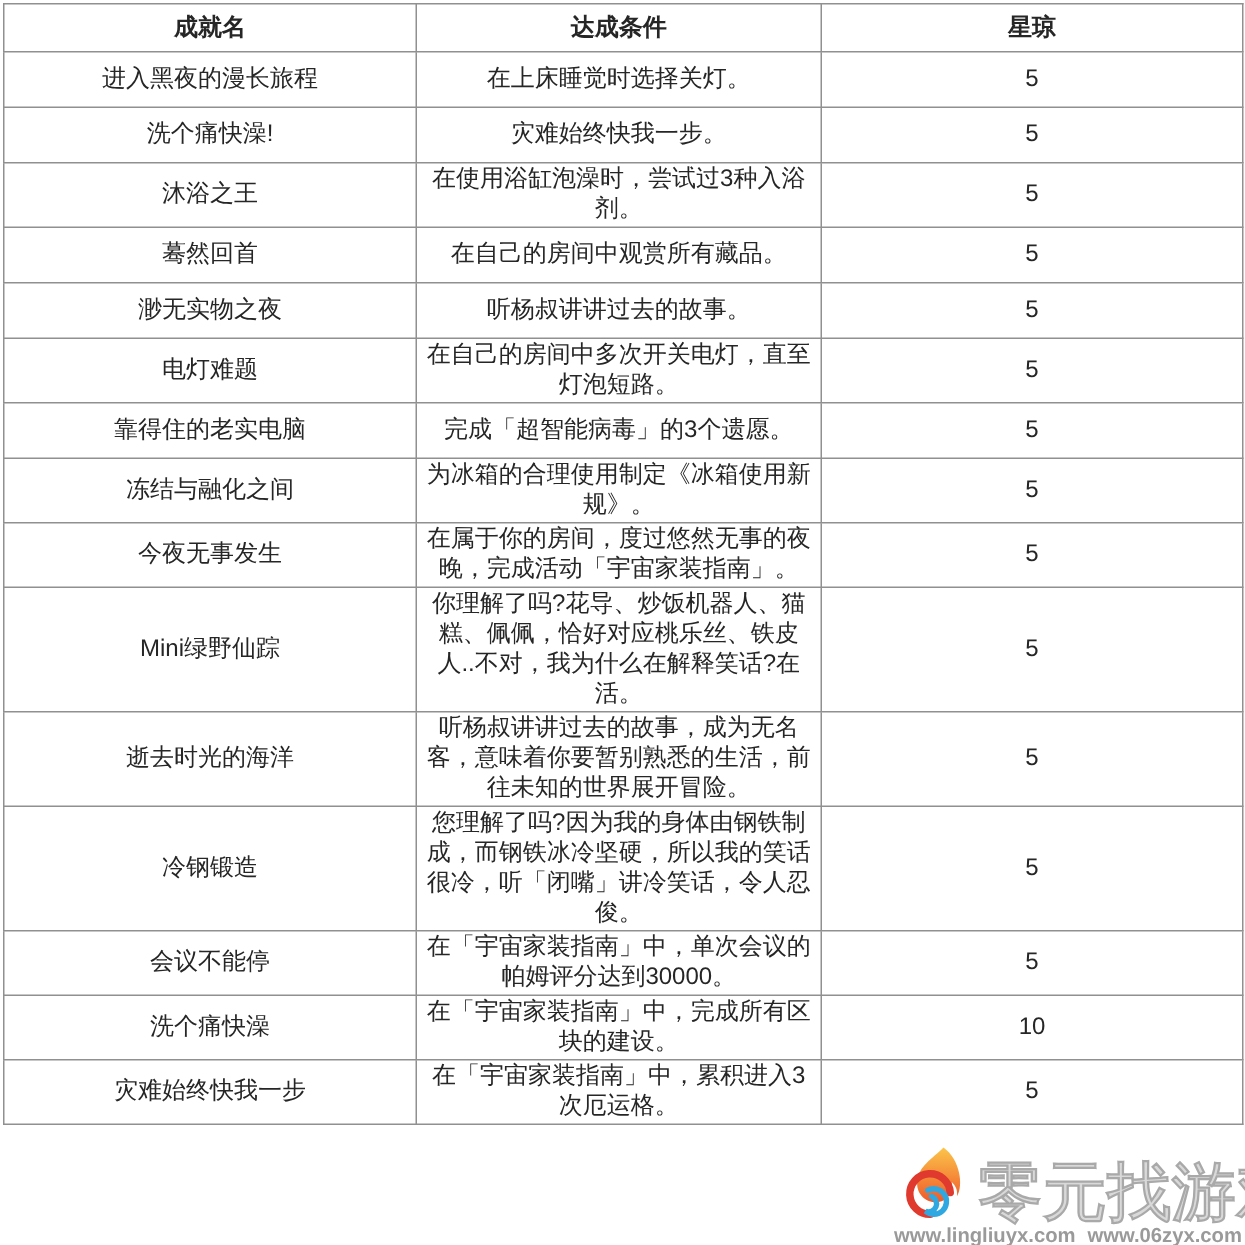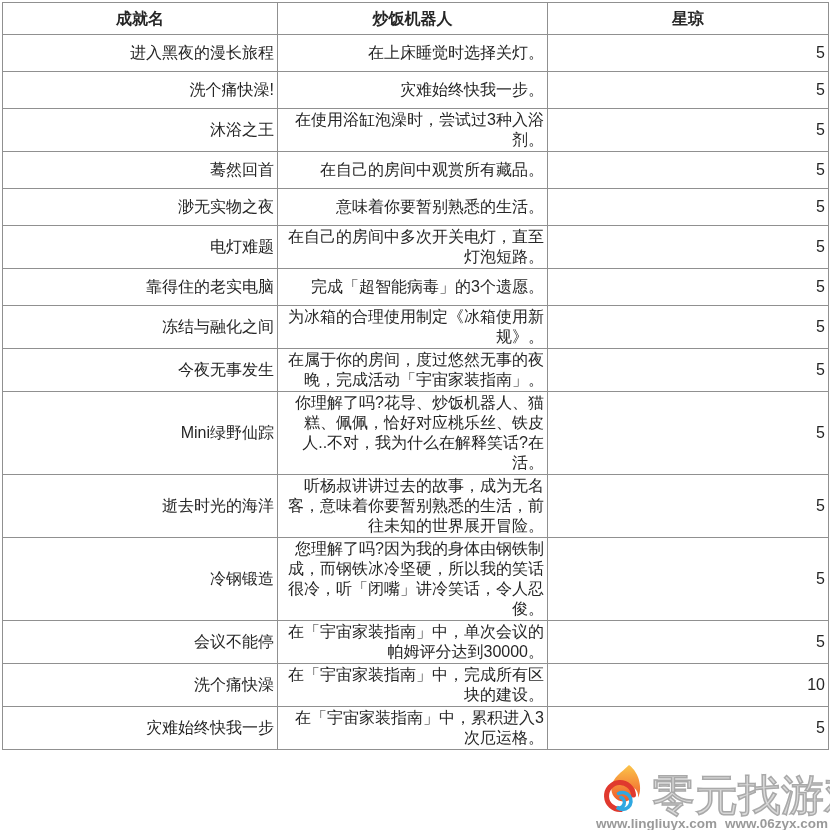--- a/index.html
+++ b/index.html
@@ -27,21 +27,21 @@
     font-size: 16px;
     line-height: 20px;
     padding: 1px 3px;
     overflow: hidden;
   }
   table.ach th {
     height: 32px;
     font-weight: bold;
     font-size: 16px;
   }
-  table.ach td { height: 37px; text-align: right; }
+  table.ach td { height: 37px; }
   .col-name { width: 275px; }
   .col-cond { width: 270px; }
   .col-reward { width: 281px; }
 
   
   .watermark {
     position: absolute;
     right: 0; bottom: 0;
     width: 234px;
     height: 78px;
@@ -81,21 +81,21 @@
 
   <table class="ach">
     <colgroup>
       <col class="col-name">
         <col class="col-cond">
         <col class="col-reward">
     </colgroup>
     <thead>
       <tr>
         <th>成就名</th>
-        <th>炒饭机器人</th>
+        <th>达成条件</th>
         <th>星琼</th>
       </tr>
     </thead>
     <tbody>
     <tr>
           <td>进入黑夜的漫长旅程</td>
           <td>在上床睡觉时选择关灯。</td>
           <td>5</td>
         </tr>
         <tr>
@@ -108,21 +108,21 @@
           <td>在使用浴缸泡澡时，尝试过3种入浴剂。</td>
           <td>5</td>
         </tr>
         <tr>
           <td>蓦然回首</td>
           <td>在自己的房间中观赏所有藏品。</td>
           <td>5</td>
         </tr>
         <tr>
           <td>渺无实物之夜</td>
-          <td>意味着你要暂别熟悉的生活。</td>
+          <td>听杨叔讲讲过去的故事。</td>
           <td>5</td>
         </tr>
         <tr>
           <td>电灯难题</td>
           <td>在自己的房间中多次开关电灯，直至灯泡短路。</td>
           <td>5</td>
         </tr>
         <tr>
           <td>靠得住的老实电脑</td>
           <td>完成「超智能病毒」的3个遗愿。</td>

